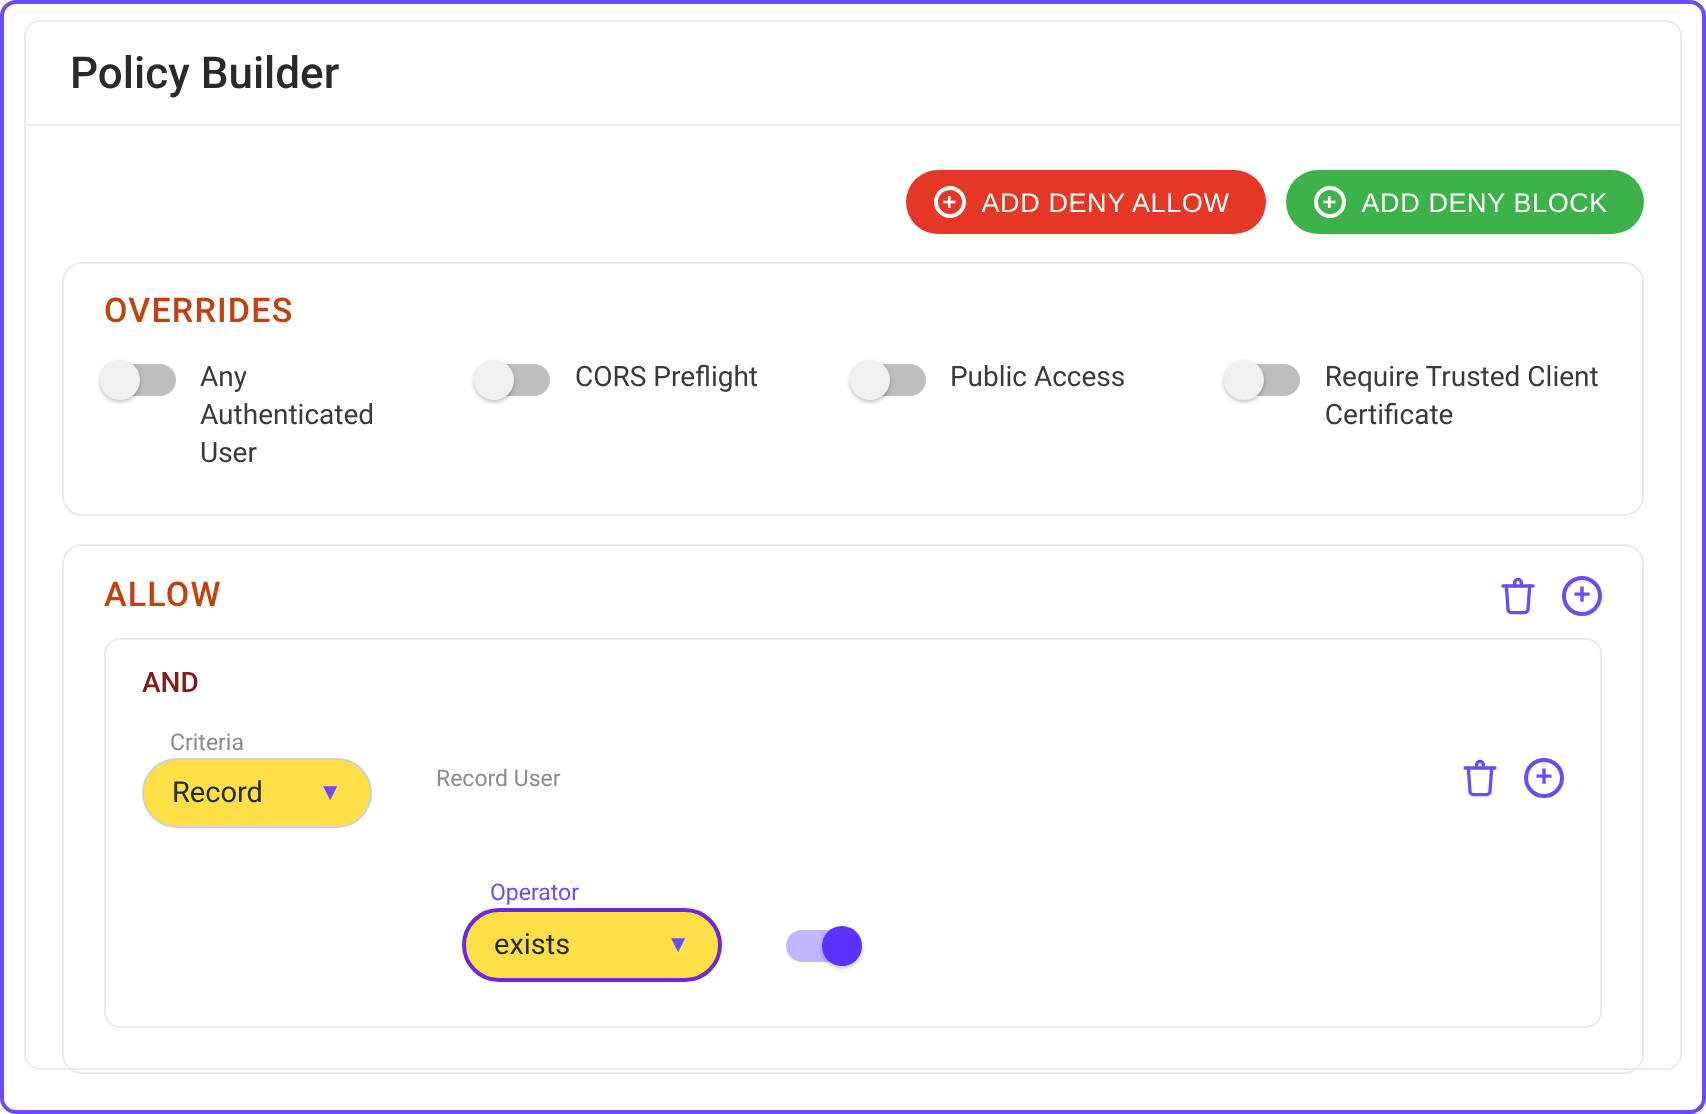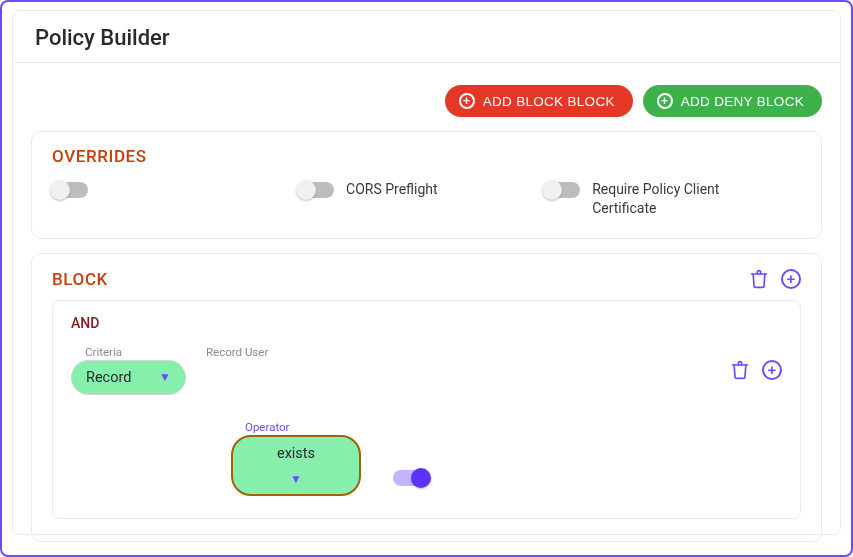--- a/index.html
+++ b/index.html
@@ -147,97 +147,104 @@
     padding: 14px 18px 22px 18px;
   }
   .rule-title {
     font-size: 14px;
     color: #7f1d1d;
     font-weight: 500;
     margin-bottom: 14px;
   }
   .rule-row {
     display: flex;
-    align-items: flex-start;
-    gap: 6px;
+    align-items: center;
+    gap: 18px;
   }
   .field-wrap { display: flex; flex-direction: column; gap: 2px; }
   .float-label {
     font-size: 11.5px;
     color: #8a8a8f;
     padding-left: 14px;
     margin-bottom: -1px;
   }
   .float-label.accent { color: #6d4aff; }
   .select-pill, .input-pill {
     border: 1px solid #d0d0d5;
     border-radius: 20px;
     padding: 8px 14px;
     font-size: 14.5px;
     color: #2a2a2d;
-    background: #86efac;
+    background: #fde047;
     display: flex; align-items: center; justify-content: space-between;
     gap: 10px;
     cursor: pointer;
   }
-  .select-pill.accent { border: 2px solid #a16207; flex-direction: column; }
+  .select-pill.accent { border: 2px solid #6d28d9; }
   .select-pill .caret { color:#6d4aff; font-size:12px; }
   .input-pill { width: 420px; cursor: text; }
   .rule-row .actions { margin-left: auto; display:flex; gap:12px; align-items:center; align-self:center; }
   .rule-row2 { display:flex; align-items:flex-end; gap:32px; margin-top:25px; padding-left: 160px; }
   .criteria-sel { width: 115px; }
   .operator-sel { width: 130px; }
 </style>
 </head>
 <body>
 
 <div class="outer">
   <div class="panel">
     <div class="panel-header">
       <div class="panel-title">Policy Builder</div>
     </div>
     <div class="panel-body">
 
       <div class="button-row">
         <button class="pill-btn deny">
           <span class="plus-circle-icon">+</span>
-          <span>ADD BLOCK BLOCK</span>
+          <span>ADD DENY ALLOW</span>
         </button>
         <button class="pill-btn allow">
           <span class="plus-circle-icon">+</span>
           <span>ADD DENY BLOCK</span>
         </button>
       </div>
 
       <div class="card">
         <div class="card-title">OVERRIDES</div>
         <div class="overrides-row">
           <div class="override-item">
             <div class="toggle">
                 <div class="knob"></div>
               </div>
+            <div class="override-label">Any Authenticated User</div>
           </div>
           <div class="override-item">
             <div class="toggle">
                 <div class="knob"></div>
               </div>
             <div class="override-label">CORS Preflight</div>
           </div>
           <div class="override-item">
             <div class="toggle">
                 <div class="knob"></div>
               </div>
-            <div class="override-label">Require Policy Client Certificate</div>
+            <div class="override-label">Public Access</div>
+          </div>
+          <div class="override-item">
+            <div class="toggle">
+                <div class="knob"></div>
+              </div>
+            <div class="override-label">Require Trusted Client Certificate</div>
           </div>
         </div>
       </div>
 
       <div class="card allow-card">
         <div class="allow-header">
-          <div class="card-title" style="margin-bottom:0">BLOCK</div>
+          <div class="card-title" style="margin-bottom:0">ALLOW</div>
           <div class="icon-group">
             <button class="icon-btn">
               <svg class="trash-svg" viewBox="0 0 24 24">
                 <polyline points="3 6 5 6 21 6"></polyline>
                 <path d="M19 6l-1 14a2 2 0 0 1-2 2H8a2 2 0 0 1-2-2L5 6"></path>
                 <path d="M10 6V4a2 2 0 0 1 2-2h0a2 2 0 0 1 2 2v2"></path>
               </svg>
             </button>
             <button class="icon-btn">
               <span class="plus-outline">+</span>

